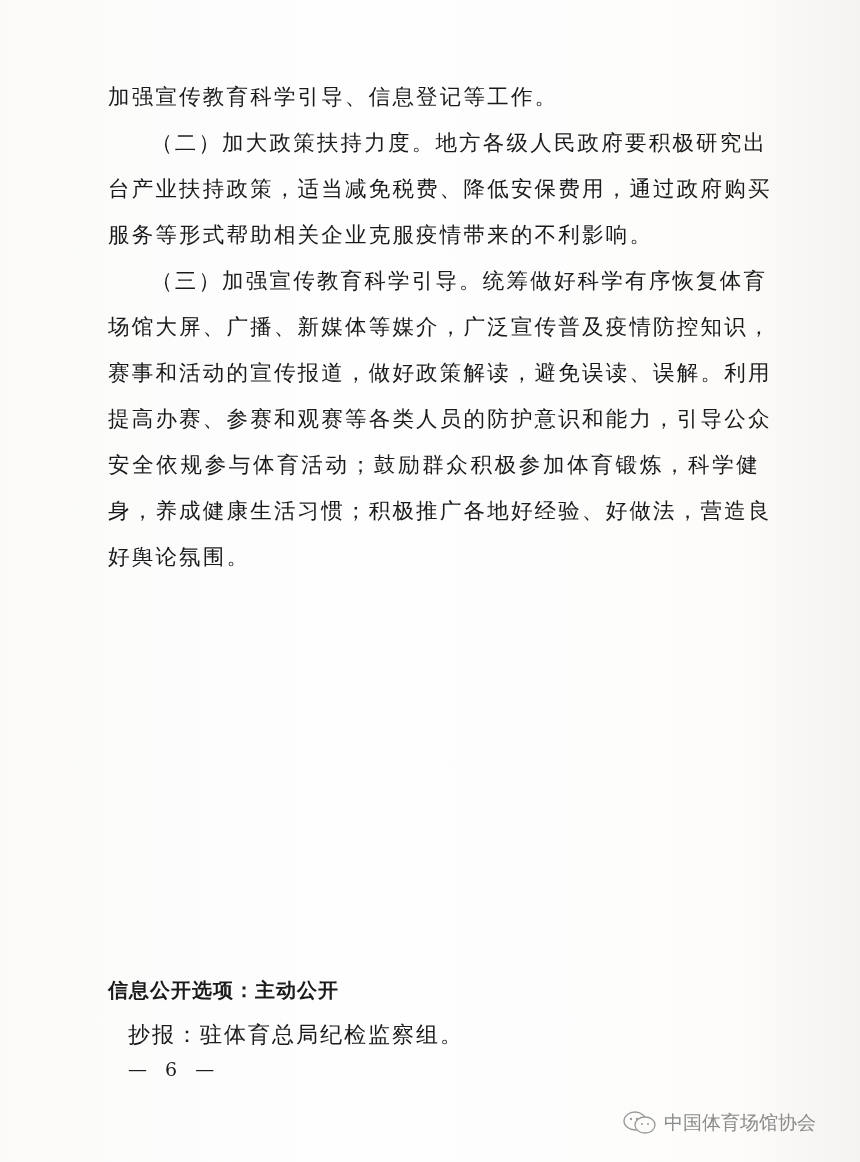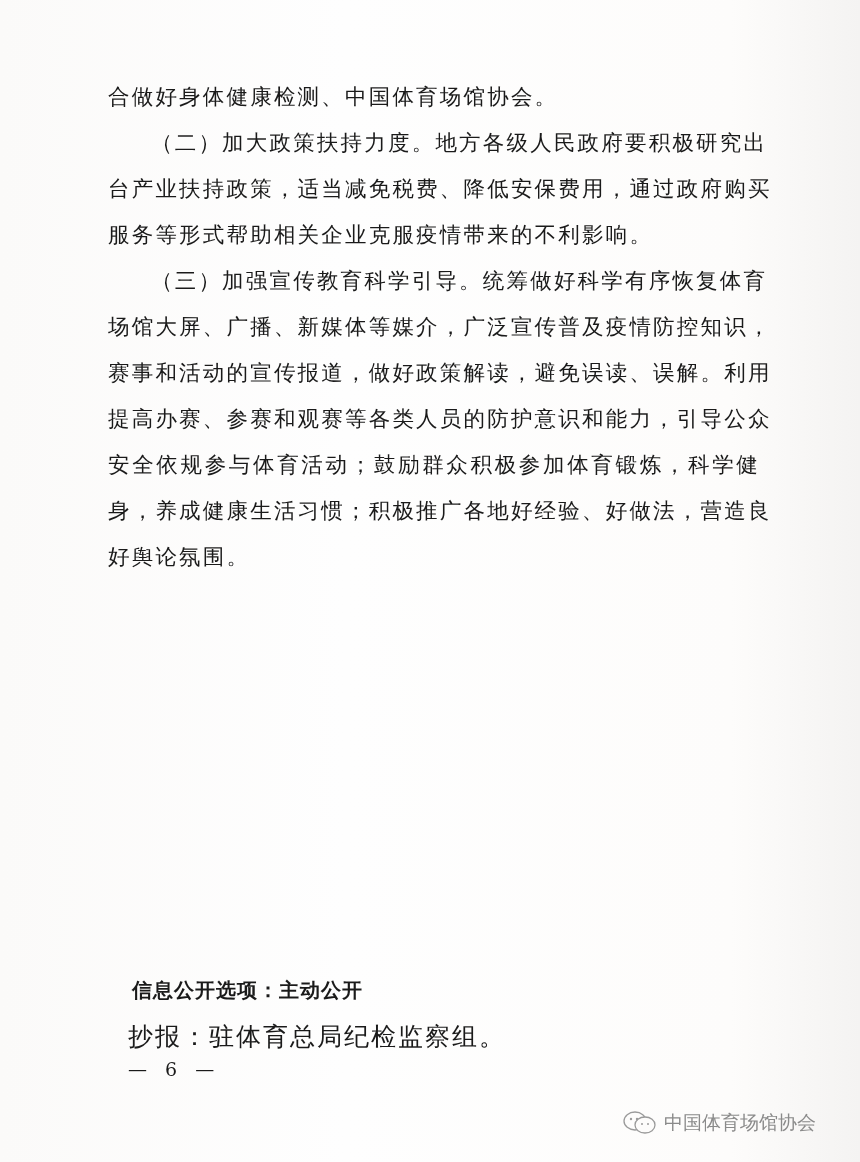--- a/index.html
+++ b/index.html
@@ -28,25 +28,25 @@
   .bleed {
     position: absolute; left: 108px; top: 560px; width: 652px;
     color: #e9e7e6; opacity: 0.8;
     transform: scaleX(-1);
     font-size: 18px; letter-spacing: 2px;
   }
   .bleed div { height: 46px; line-height: 46px; white-space: nowrap; overflow: hidden; }
   .disclosure {
     position: absolute; left: 108px; top: 977px;
     font-family: "DejaVu Sans", "Liberation Sans", sans-serif;
-    font-weight: bold; font-size: 20px; letter-spacing: 1px; margin-left: 24px;
+    font-weight: bold; font-size: 20px; letter-spacing: 1px;
   }
   .cc {
     position: absolute; left: 128px; top: 1020px;
-    font-size: 25px; letter-spacing: 2px; text-align: right;
+    font-size: 22px; letter-spacing: 2px; text-align: right;
   }
   .page-no {
     position: absolute; left: 128px; top: 1058px;
     font-size: 19px; letter-spacing: 6px;
   }
   .watermark {
     position: absolute; left: 622px; top: 1110px;
     display: flex; align-items: flex-end; gap: 6px;
     color: #8a8a8a; font-family: "DejaVu Sans", "Liberation Sans", sans-serif;
     font-size: 19px;
@@ -56,21 +56,21 @@
 </head>
 <body>
 
 <div class="page">
 
   <div class="bleed" aria-hidden="true">
     <div>　　　　　　　　　　　　　　　　　　　　　　　　</div>
   </div>
 
   <div class="body-text">
-    <div class="line last">合做好身体健康检测、中国体育场馆协会。</div>
+    <div class="line last">加强宣传教育科学引导、信息登记等工作。</div>
     <div class="line indent">（二）加大政策扶持力度。地方各级人民政府要积极研究出</div>
     <div class="line">台产业扶持政策，适当减免税费、降低安保费用，通过政府购买</div>
     <div class="line last">服务等形式帮助相关企业克服疫情带来的不利影响。</div>
     <div class="line indent">（三）加强宣传教育科学引导。统筹做好科学有序恢复体育</div>
     <div class="line">场馆大屏、广播、新媒体等媒介，广泛宣传普及疫情防控知识，</div>
     <div class="line">赛事和活动的宣传报道，做好政策解读，避免误读、误解。利用</div>
     <div class="line">提高办赛、参赛和观赛等各类人员的防护意识和能力，引导公众</div>
     <div class="line">安全依规参与体育活动；鼓励群众积极参加体育锻炼，科学健</div>
     <div class="line">身，养成健康生活习惯；积极推广各地好经验、好做法，营造良</div>
     <div class="line last">好舆论氛围。</div>

